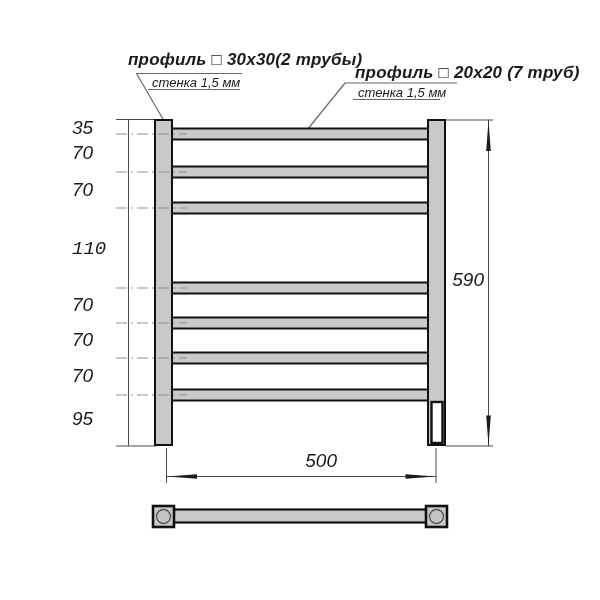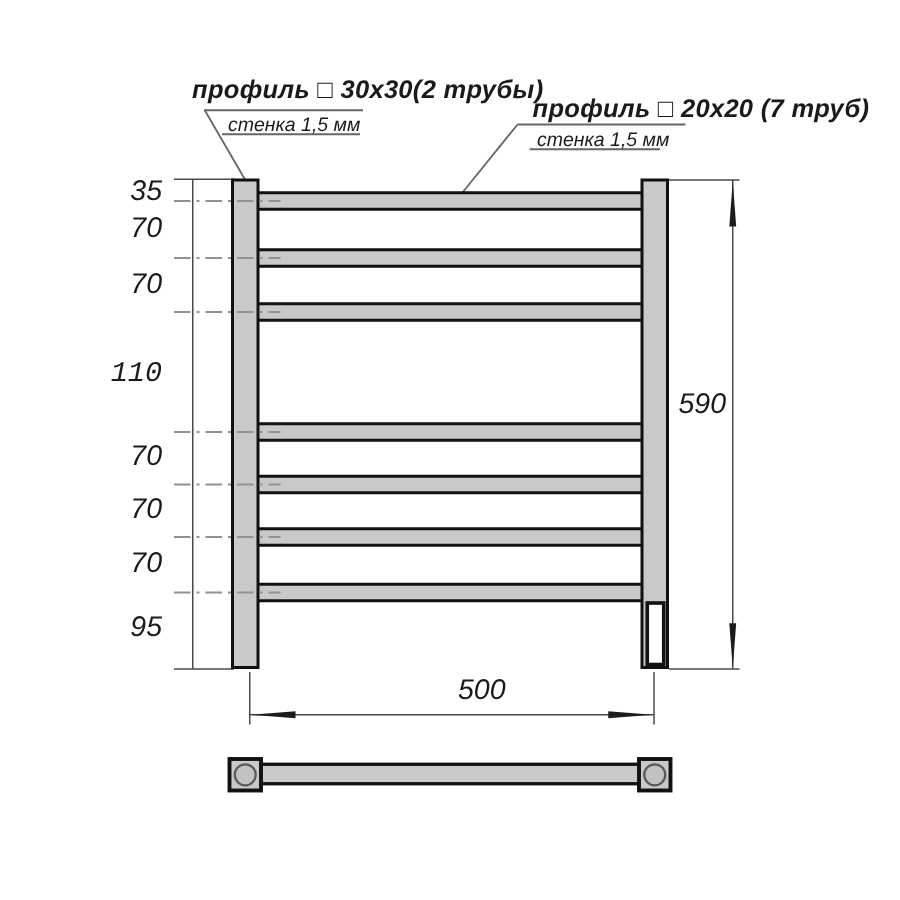--- a/index.html
+++ b/index.html
@@ -32,23 +32,22 @@
     letter-spacing: 0.2px;
   }
   .wall-lbl {
     font-size: 13px;
   }
   .dim-num {
     font-size: 19px;
     line-height: 20px;
   }
   .dim-left {
-    left: 56px;
+    left: 72px;
     width: 52px;
-    text-align: right;
   }
   .dim-590 {
     left: 434px;
     width: 50px;
     text-align: right;
   }
   .dim-500 {
     left: 273px;
     width: 64px;
     text-align: right;
@@ -142,16 +141,16 @@
 
   <div class="lbl dim-num dim-left" style="top:118px;">35</div>
   <div class="lbl dim-num dim-left" style="top:143px;">70</div>
   <div class="lbl dim-num dim-left" style="top:180px;">70</div>
   <div class="lbl dim-num dim-left" style="top:239px;font-family:Liberation Mono, monospace;">110</div>
   <div class="lbl dim-num dim-left" style="top:295px;">70</div>
   <div class="lbl dim-num dim-left" style="top:330px;">70</div>
   <div class="lbl dim-num dim-left" style="top:366px;">70</div>
   <div class="lbl dim-num dim-left" style="top:409px;">95</div>
 
-  <div class="lbl dim-num dim-590" style="top:260px;text-align:right;">590</div>
+  <div class="lbl dim-num dim-590" style="top:270px;text-align:right;">590</div>
   <div class="lbl dim-num dim-500" style="top:451px;">500</div>
 
 </div>
 
 </body></html>

